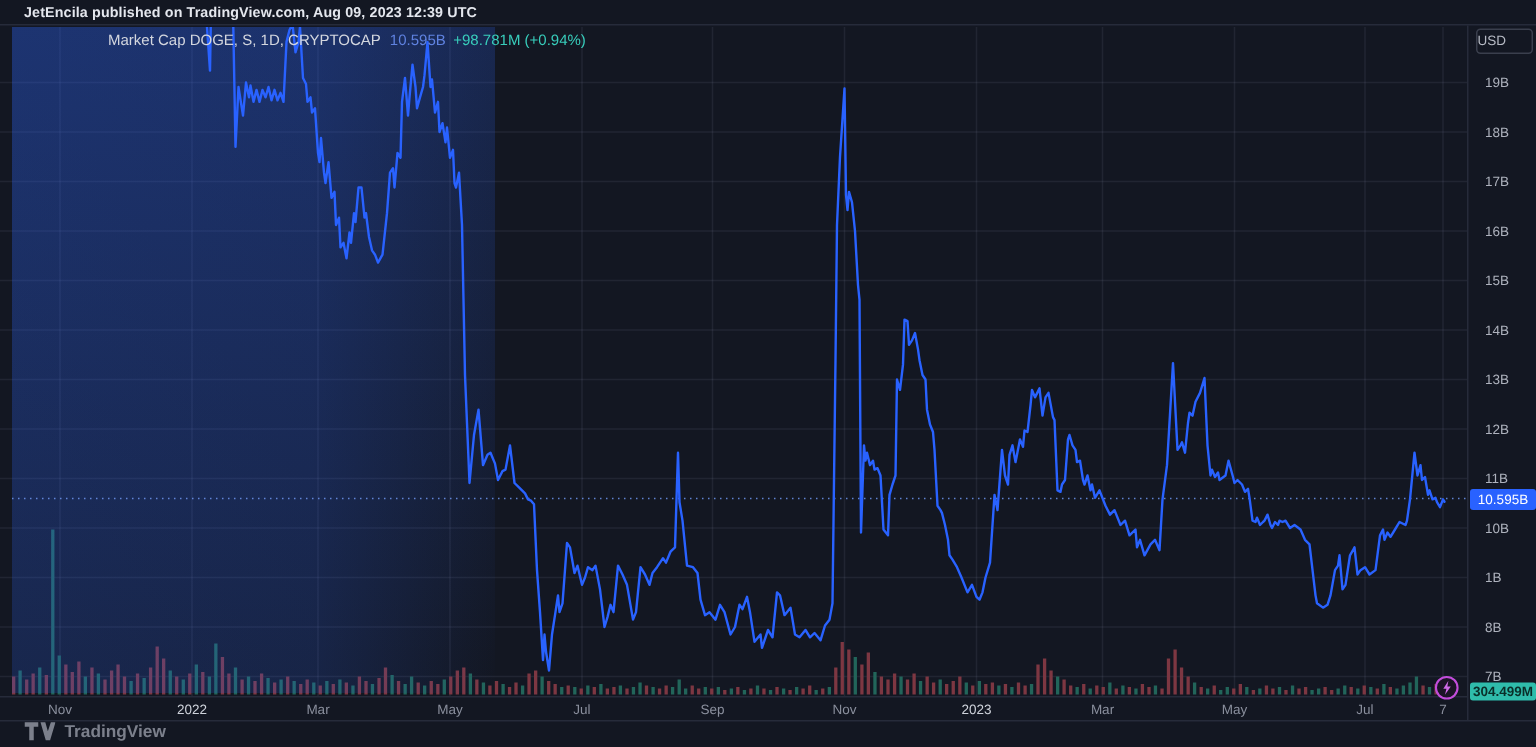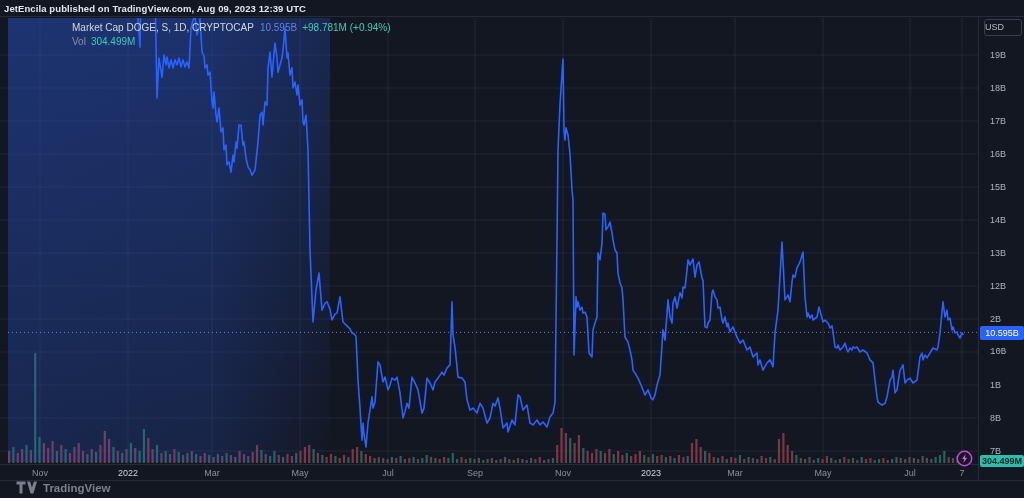--- a/index.html
+++ b/index.html
@@ -1,21 +1,21 @@
 <!DOCTYPE html>
 <html><head>
 <meta charset="utf-8">
 <style>
   html,body{margin:0;padding:0;background:#0c0f17;}
   .screen{position:relative;width:1024px;height:498px;background:#131722;overflow:hidden;
           font-family:"Liberation Sans",sans-serif;-webkit-font-smoothing:antialiased;}
   
   .topbar{position:absolute;left:0;top:0;width:100%;height:17px;border-bottom:1px solid #262b3a;
           box-sizing:border-box;}
-  .topbar span{position:absolute;left:4px;top:3px;font-size:9.5px;font-weight:bold;color:#e4e7ee;letter-spacing:.1px;}
+  .topbar span{position:absolute;left:16px;top:3px;font-size:9.5px;font-weight:bold;color:#e4e7ee;letter-spacing:.1px;}
   
   .plot-svg{position:absolute;left:0;top:18px;}
   .grad{position:absolute;left:8px;top:18px;width:322px;height:444px;pointer-events:none;
         background:
           linear-gradient(to right, rgba(45,100,245,.20) 0%, rgba(45,100,245,.17) 62%, rgba(45,100,245,0) 100%),
           linear-gradient(to bottom, rgba(45,100,245,.22) 0%, rgba(45,100,245,.07) 70%, rgba(45,100,245,0) 100%);}
   
   .legend{position:absolute;left:32px;top:21px;font-size:10px;line-height:14px;white-space:nowrap;margin-left:40px;}
   .legend .t{color:#d3d6de;}
   .legend .v{color:#5f82e0;margin-left:6px;}
@@ -302,38 +302,35 @@
 
   <svg id="line-svg" class="plot-svg" width="978" height="446">
       <line x1="8" y1="314.365" x2="978" y2="314.365" stroke="#6e95f0" stroke-width="1" stroke-dasharray="1,3" opacity="0.85"></line>
       <polyline points="136,-29.0 140,29.1 141,-29.0 155,-29.0 157,79.9 159,40.0 162,59.1 164,37.0 166,46.9 167,39.0 169,49.9 171,41.9 173,49.9 175,41.9 177,46.9 179,40.0 181,48.9 183,41.9 185,48.9 187,43.9 189,49.9 191,9.9 193,2.0 195,-1.9 197,16.9 199,9.9 200,0.0 202,34.0 204,38.0 205,49.9 207,46.9 208,57.1 210,54.2 212,83.9 213,90.1 214,74.0 216,97.1 217,104.0 219,90.1 221,113.9 223,109.9 224,132.0 226,127.1 227,146.9 229,143.9 231,154.2 233,137.0 234,143.9 236,124.1 237,130.1 239,107.0 241,107.0 243,127.1 244,124.1 246,140.0 248,148.9 250,151.8 252,157.1 255,151.8 258,124.1 260,97.1 262,94.1 263,107.0 265,83.9 267,87.2 268,49.9 270,34.0 272,59.1 273,46.9 275,25.1 277,40.0 278,54.2 280,46.9 282,40.0 283,32.1 285,9.9 287,40.0 288,35.0 290,57.1 292,49.9 293,70.0 295,64.1 297,76.9 298,67.0 300,87.2 302,81.9 303,104.0 304,107.0 306,97.1 308,132.0 310,232.0 313,304.0 316,272.0 319,255.1 322,292.1 325,285.2 327,283.8 330,291.1 332,302.0 335,296.1 337,295.1 340,278.9 343,304.0 346,306.9 348,308.9 350,310.9 352,314.9 354,315.8 356,318.2 358,362.1 360,390.1 362,422.1 363,405.0 364,416.5 366,429.0 368,405.0 370,392.1 372,378.9 373,390.1 375,384.2 378,343.9 380,346.9 383,364.0 385,359.1 388,371.9 390,367.0 392,360.1 395,362.1 397,359.1 400,374.9 403,400.0 405,393.4 407,385.2 409,390.1 412,359.1 415,365.0 418,371.9 422,395.1 424,390.1 427,360.1 430,365.0 433,371.9 435,364.0 438,360.1 442,354.1 444,357.1 447,349.8 450,346.9 452,283.8 453,316.8 455,329.1 458,359.1 462,360.1 465,364.0 467,381.8 470,392.1 473,390.1 477,395.1 480,385.2 483,390.1 487,405.0 490,400.0 493,385.2 495,388.1 498,379.9 500,390.1 503,409.9 507,405.0 508,413.9 512,402.0 515,406.9 518,376.9 520,378.9 523,392.1 527,387.1 530,405.0 533,406.9 537,402.0 540,406.9 543,404.0 547,408.9 550,399.0 553,395.1 555,384.2 557,222.1 558,132.0 560,86.5 563,41.0 564,111.9 565,122.1 566,109.9 568,116.9 570,136.0 572,172.0 573,181.9 574,337.0 576,278.9 577,289.1 578,283.8 580,292.1 582,289.1 583,295.1 585,294.1 587,299.0 589,335.0 592,338.9 593,311.9 595,305.0 597,299.0 598,235.0 600,241.9 602,225.1 603,195.1 605,196.1 606,211.9 608,208.9 610,204.0 612,214.9 613,222.1 615,232.0 617,235.0 618,255.1 620,265.0 622,270.0 623,281.9 625,319.2 627,322.1 628,324.1 630,332.0 632,341.9 633,352.2 635,355.1 638,360.1 641,367.0 645,376.9 648,371.9 651,379.9 653,381.8 655,376.9 657,367.0 660,357.1 663,311.9 665,322.1 668,281.9 670,299.0 672,305.0 673,285.2 675,278.9 677,290.1 678,285.2 680,274.9 682,279.9 683,269.0 685,270.0 687,252.2 688,241.9 690,246.9 693,240.9 695,259.1 697,246.9 699,243.9 702,260.1 703,262.1 705,308.9 707,309.9 708,305.0 710,302.0 712,274.9 713,272.0 715,278.9 717,281.9 718,290.1 720,289.1 722,302.0 723,305.0 725,299.0 727,308.9 728,305.0 730,313.9 733,308.9 737,319.2 740,325.1 743,322.1 747,332.0 750,329.1 753,338.9 757,335.0 758,346.9 760,341.9 763,352.2 767,344.9 770,341.9 773,348.8 775,314.9 778,292.1 782,224.1 785,281.9 787,278.9 788,276.9 790,283.8 792,264.0 793,257.1 795,259.1 797,249.8 800,243.9 803,234.0 805,278.9 807,299.0 808,295.1 810,300.0 812,297.0 813,302.0 817,299.0 819,289.1 822,300.0 823,304.0 825,302.0 828,305.0 830,309.9 832,307.9 833,313.9 835,329.1 837,330.0 838,327.1 840,332.0 842,330.0 843,329.1 845,325.1 847,332.0 848,334.0 850,330.0 852,332.0 853,329.1 855,330.0 857,329.1 860,334.0 863,332.0 867,335.0 870,341.9 873,344.9 877,378.9 878,384.2 882,387.1 885,385.2 887,378.9 890,362.1 892,359.1 893,352.2 895,374.9 897,371.9 900,352.2 902,348.8 903,346.9 905,365.0 907,362.1 910,360.1 913,365.0 917,362.1 920,338.9 922,335.0 923,341.9 925,337.0 927,339.9 930,335.0 933,330.0 937,332.0 938,329.1 940,314.9 943,283.8 945,299.0 947,292.1 948,302.0 950,300.0 952,311.9 953,308.9 955,314.9 957,313.9 958,316.8 960,320.1 962,314.9 963,316.5" fill="none" stroke="#2962ff" stroke-width="1.6" stroke-linejoin="round" stroke-linecap="round"></polyline>
     </svg>
 
   <div class="legend">
     <div>
       <span class="t">Market Cap DOGE, S, 1D, CRYPTOCAP</span><span class="v">10.595B</span><span class="c">+98.781M (+0.94%)</span>
     </div>
-    <div>
-      <span class="voll">Vol</span><span class="volv">304.499M</span>
-    </div>
   </div>
 
   <div class="paxis">
     <div class="usd-btn">USD</div>
     <div id="price-ticks">
         <div class="tick" style="top: 33px;">19B</div>
         <div class="tick" style="top: 66px;">18B</div>
         <div class="tick" style="top: 99px;">17B</div>
         <div class="tick" style="top: 132px; text-align: center;">16B</div>
         <div class="tick" style="top: 165px;">15B</div>
         <div class="tick" style="top: 198px;">14B</div>
         <div class="tick" style="top: 231px;">13B</div>
         <div class="tick" style="top: 264px;">12B</div>
-        <div class="tick" style="top: 297px;">2B</div>
-        <div class="tick" style="top: 330px; font-family: Liberation Mono, monospace;">10B</div>
+        <div class="tick" style="top: 297px;">11B</div>
+        <div class="tick" style="top: 330px;">10B</div>
         <div class="tick" style="top: 363px;">1B</div>
         <div class="tick" style="top: 396px;">8B</div>
         <div class="tick" style="top: 429px;">7B</div>
       </div>
     <div class="pbadge">10.595B</div>
     <div class="vbadge">304.499M</div>
   </div>
 
   <div class="taxis">
     <div id="time-ticks">

